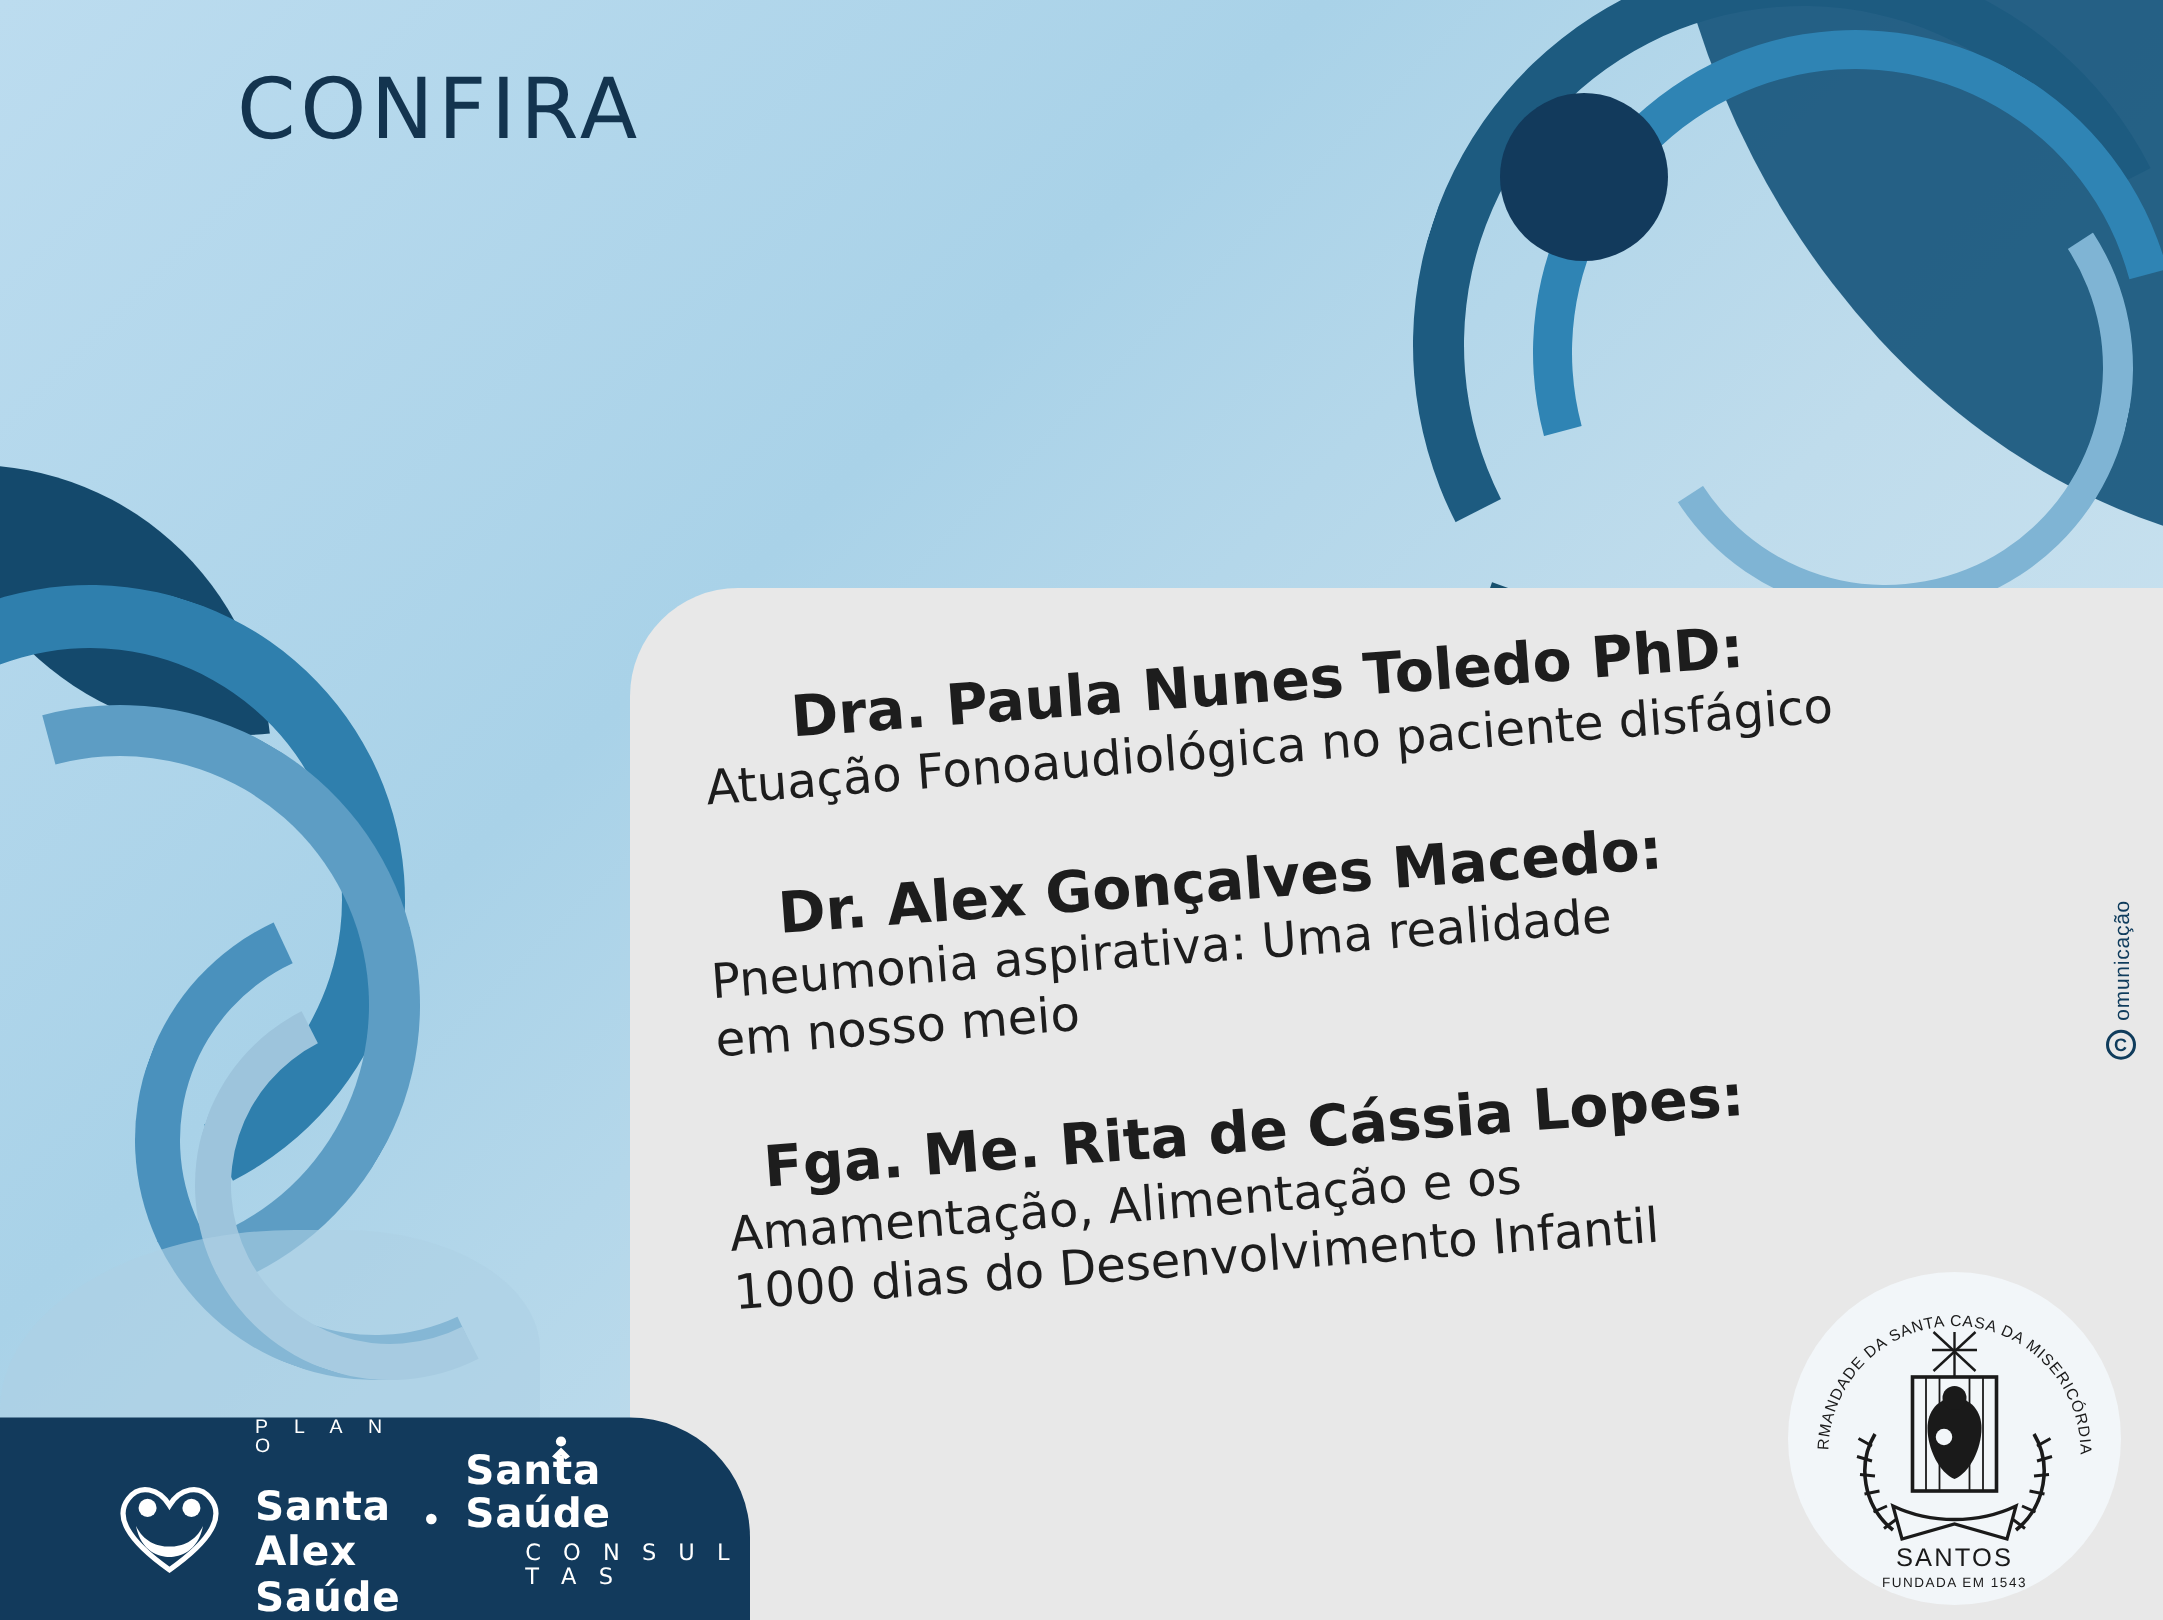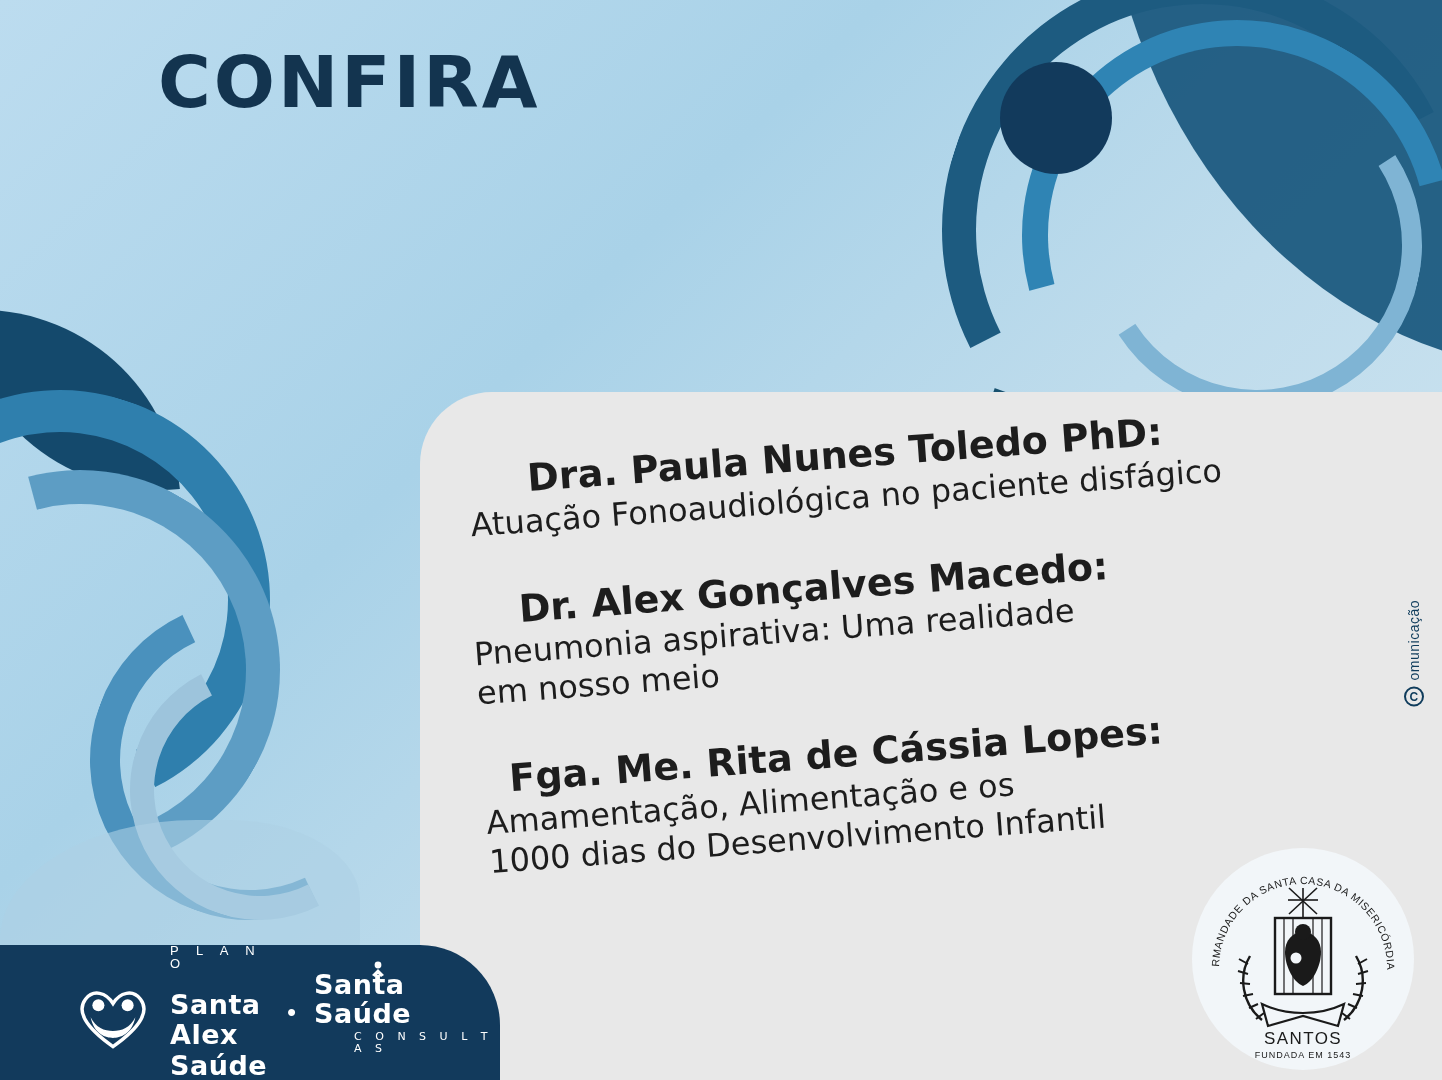--- a/index.html
+++ b/index.html
@@ -150,22 +150,22 @@
   
   .headline {
     position: absolute;
     left: 140px;
     top: 46px;
     width: 760px;
     z-index: 5;
   }
   .headline .confira {
     font-family: "DejaVu Sans", sans-serif;
-    font-weight: bold;
-    font-size: 72px;
+    font-weight: normal;
+    font-size: 56px;
     letter-spacing: 3px;
     color: #13344f;
     line-height: 1;
     margin: 0 0 0 18px;
   }
   .headline .script {
     font-family: "DejaVu Serif", serif;
     font-style: italic;
     font-size: 72px;
     color: #1a5c7e;
@@ -296,21 +296,21 @@
     line-height: 1.08;
     font-family: "DejaVu Sans", sans-serif;
     position: relative;
   }
   .logo2 .l2a, .logo2 .l2b {
     font-weight: bold;
     font-size: 27px;
     letter-spacing: .5px;
   }
   .logo2 .l2c {
-    font-size: 11px;
+    font-size: 15px;
     letter-spacing: 5px;
     margin-top: 3px;
     margin-left: 40px;
   }
   .logo2 .person {
     position: absolute;
     left: 56px; top: -9px;
     width: 16px; height: 26px;
   }
 

